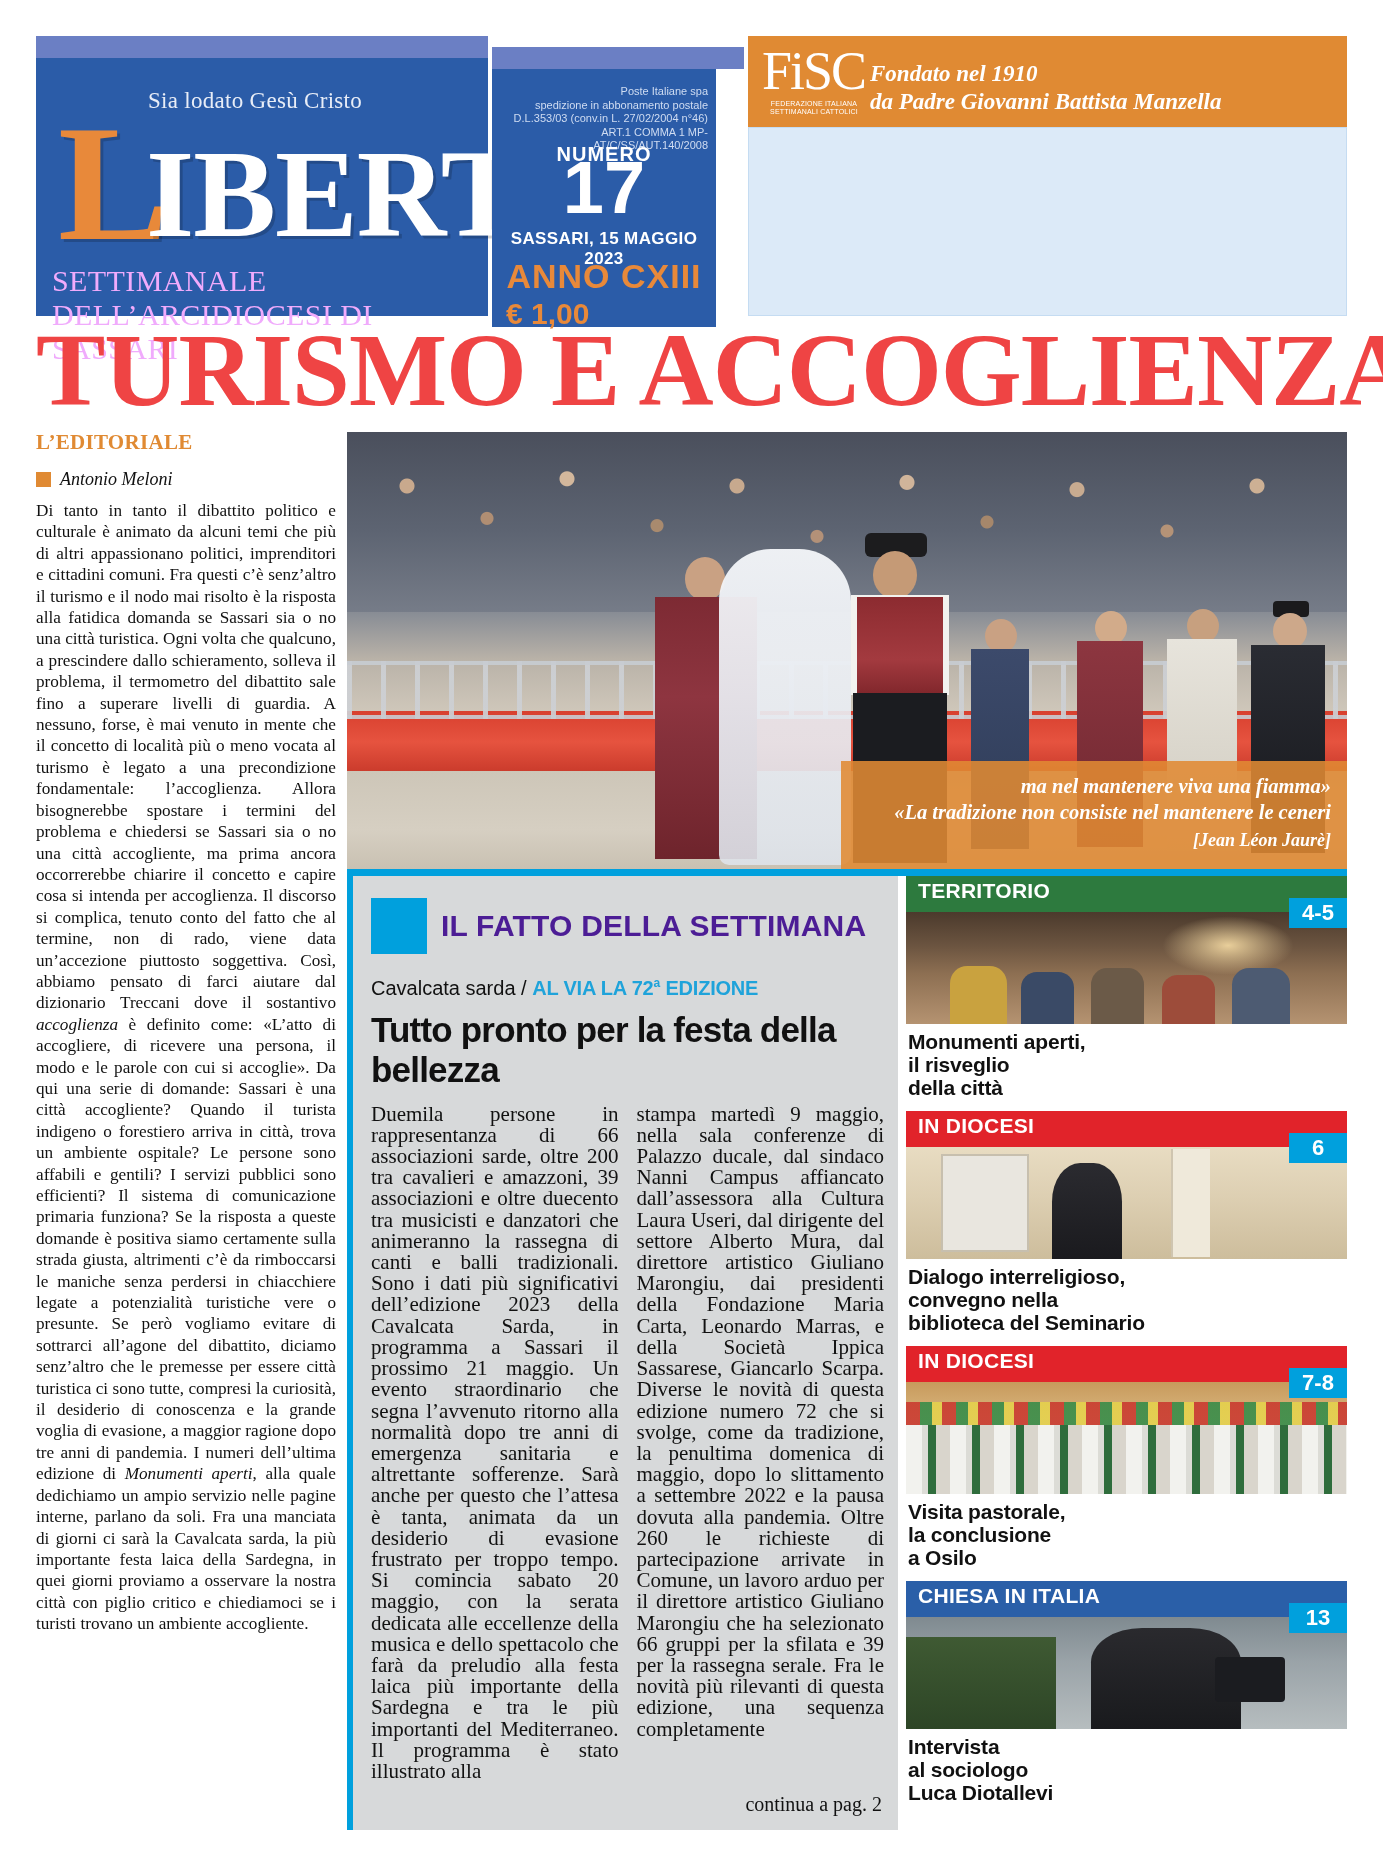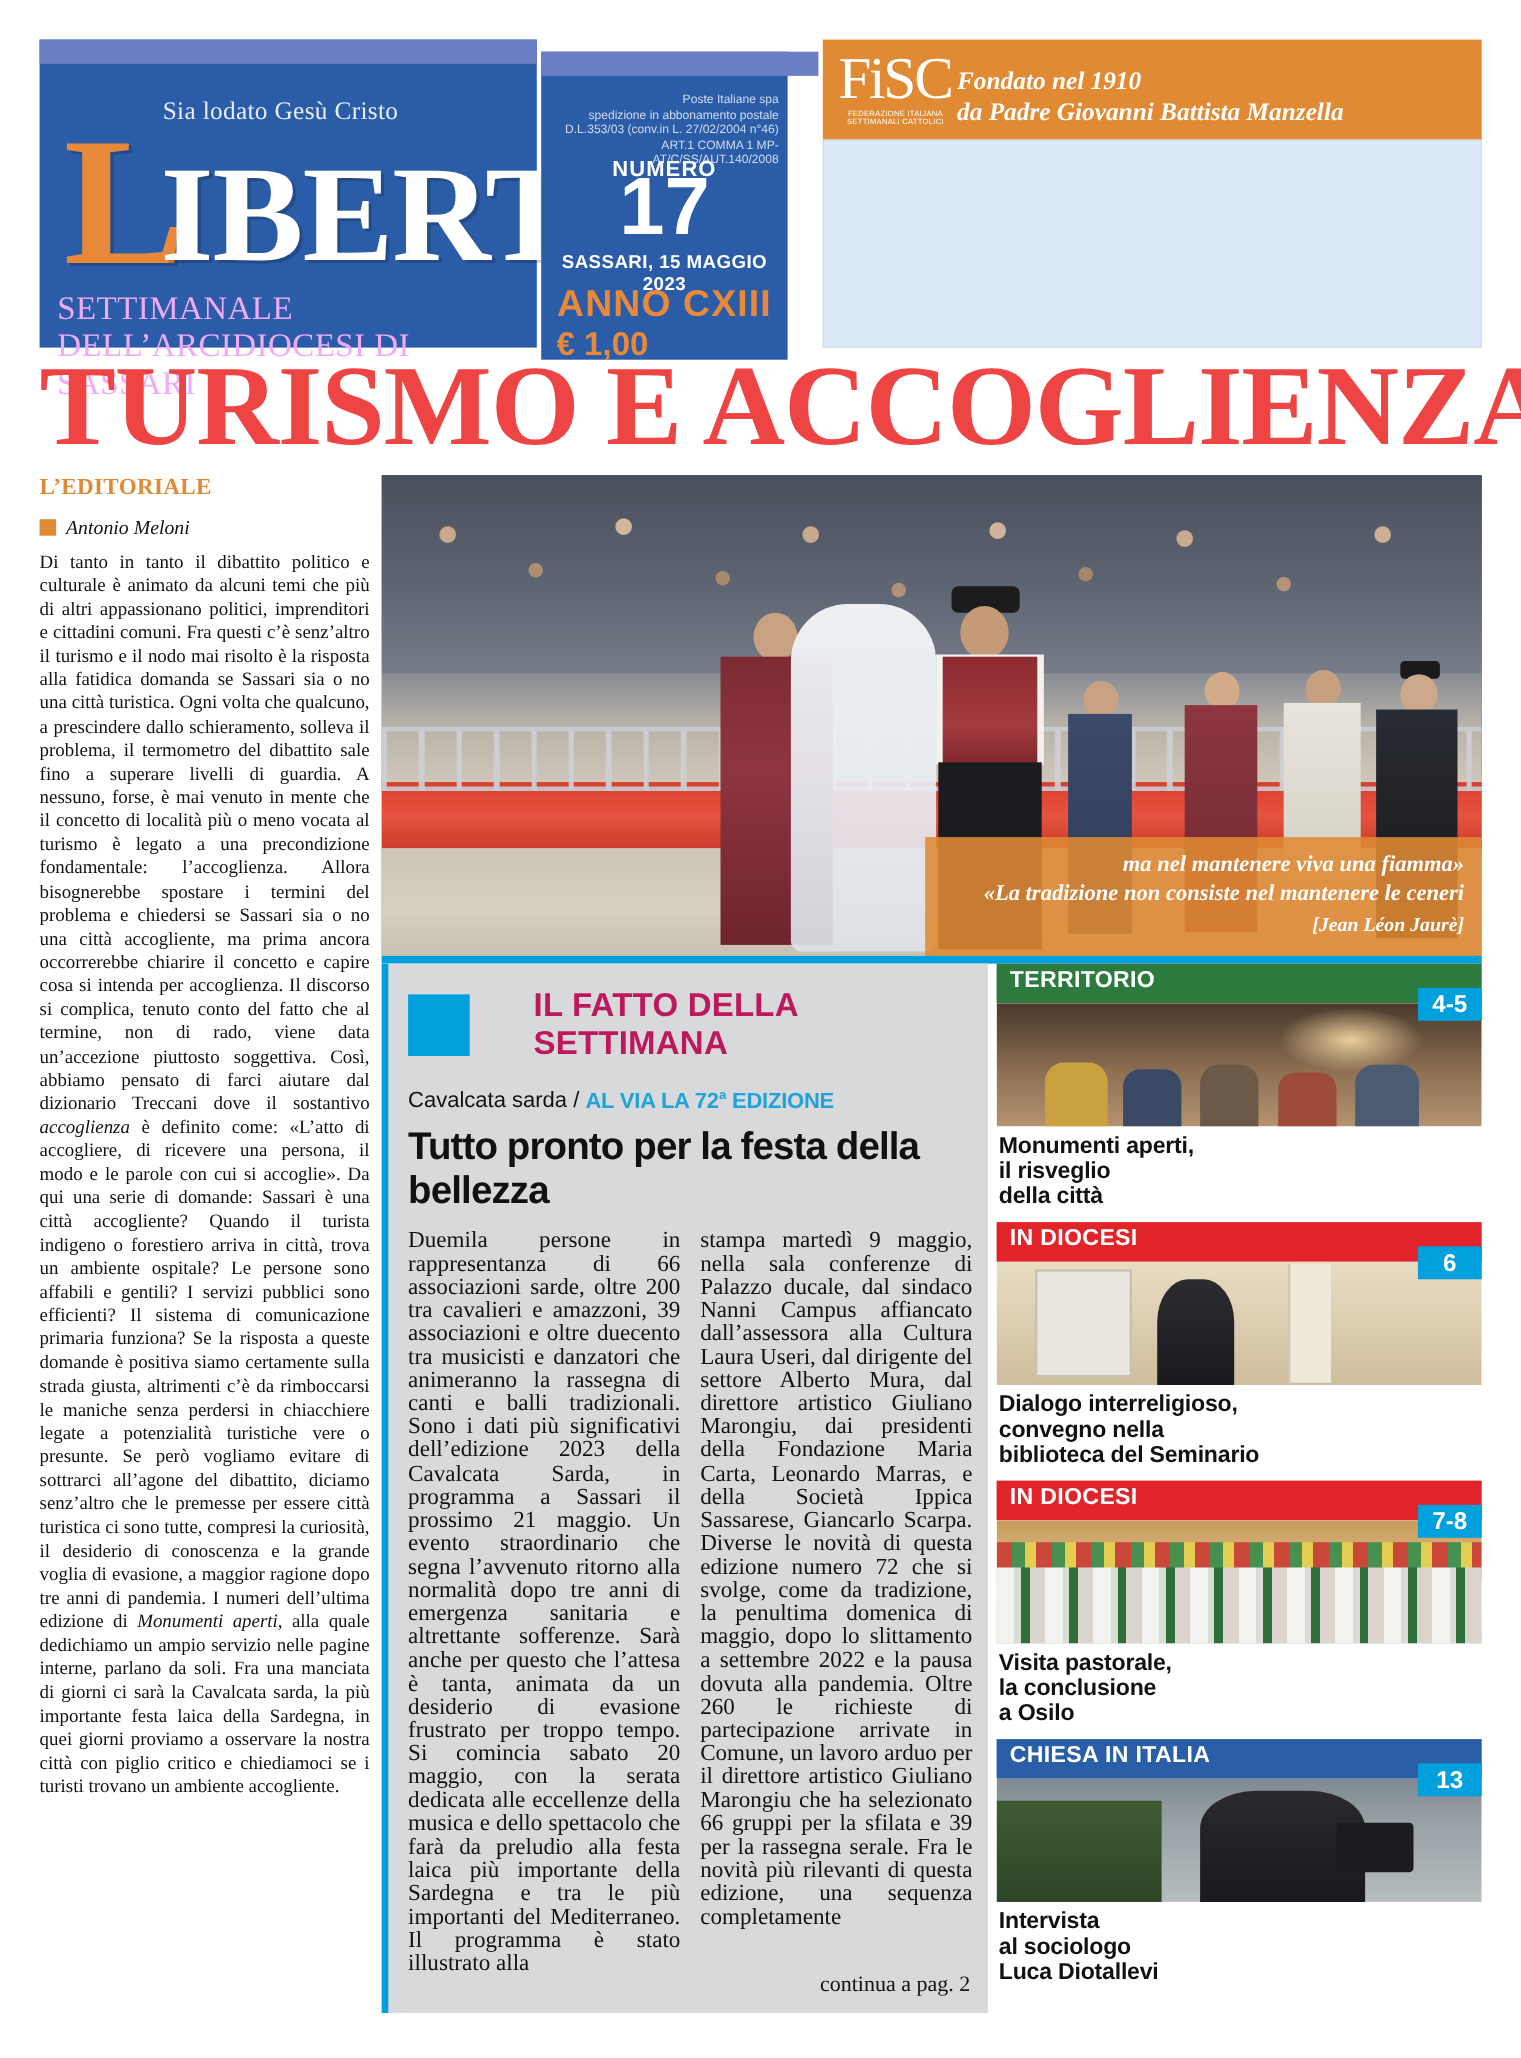--- a/index.html
+++ b/index.html
@@ -207,23 +207,22 @@
   .photo-blue-rule { position:absolute; left:347px; top:869px; width:1000px; height:7px; background:#00a0dd; }
 
   
   .fatto {
     position:absolute; left:347px; top:876px; width:551px; height:954px;
     background:#d7d9da; border-left:6px solid #00a0dd; padding:16px 14px 0 18px;
   }
   .fatto-head { display:flex; align-items:center; gap:14px; margin:6px 0 2px 0; }
   .fatto-head .sq { width:56px; height:56px; background:#00a0dd; flex:0 0 auto; }
   .fatto-head .ttl {
-    color:#be185d; font-size:30px; font-weight:700; letter-spacing:.2px;
-    font-family:"Liberation Sans", sans-serif;
-    margin-left:44px;
+    color:#4c1d95; font-size:30px; font-weight:700; letter-spacing:.2px;
+    font-family:"Liberation Sans", sans-serif;
   }
   .fatto-kicker {
     margin-top:22px; font-size:20px; color:#111;
     font-family:"Liberation Sans", sans-serif;
   }
   .fatto-kicker b { color:#1fa3da; font-weight:700; letter-spacing:-.2px; }
   .fatto-kicker sup { font-size:12px; }
   .fatto-title {
     margin-top:10px; font-size:35px; line-height:40px; font-weight:700;
     color:#111; font-family:"Liberation Sans", sans-serif; letter-spacing:-.8px;

